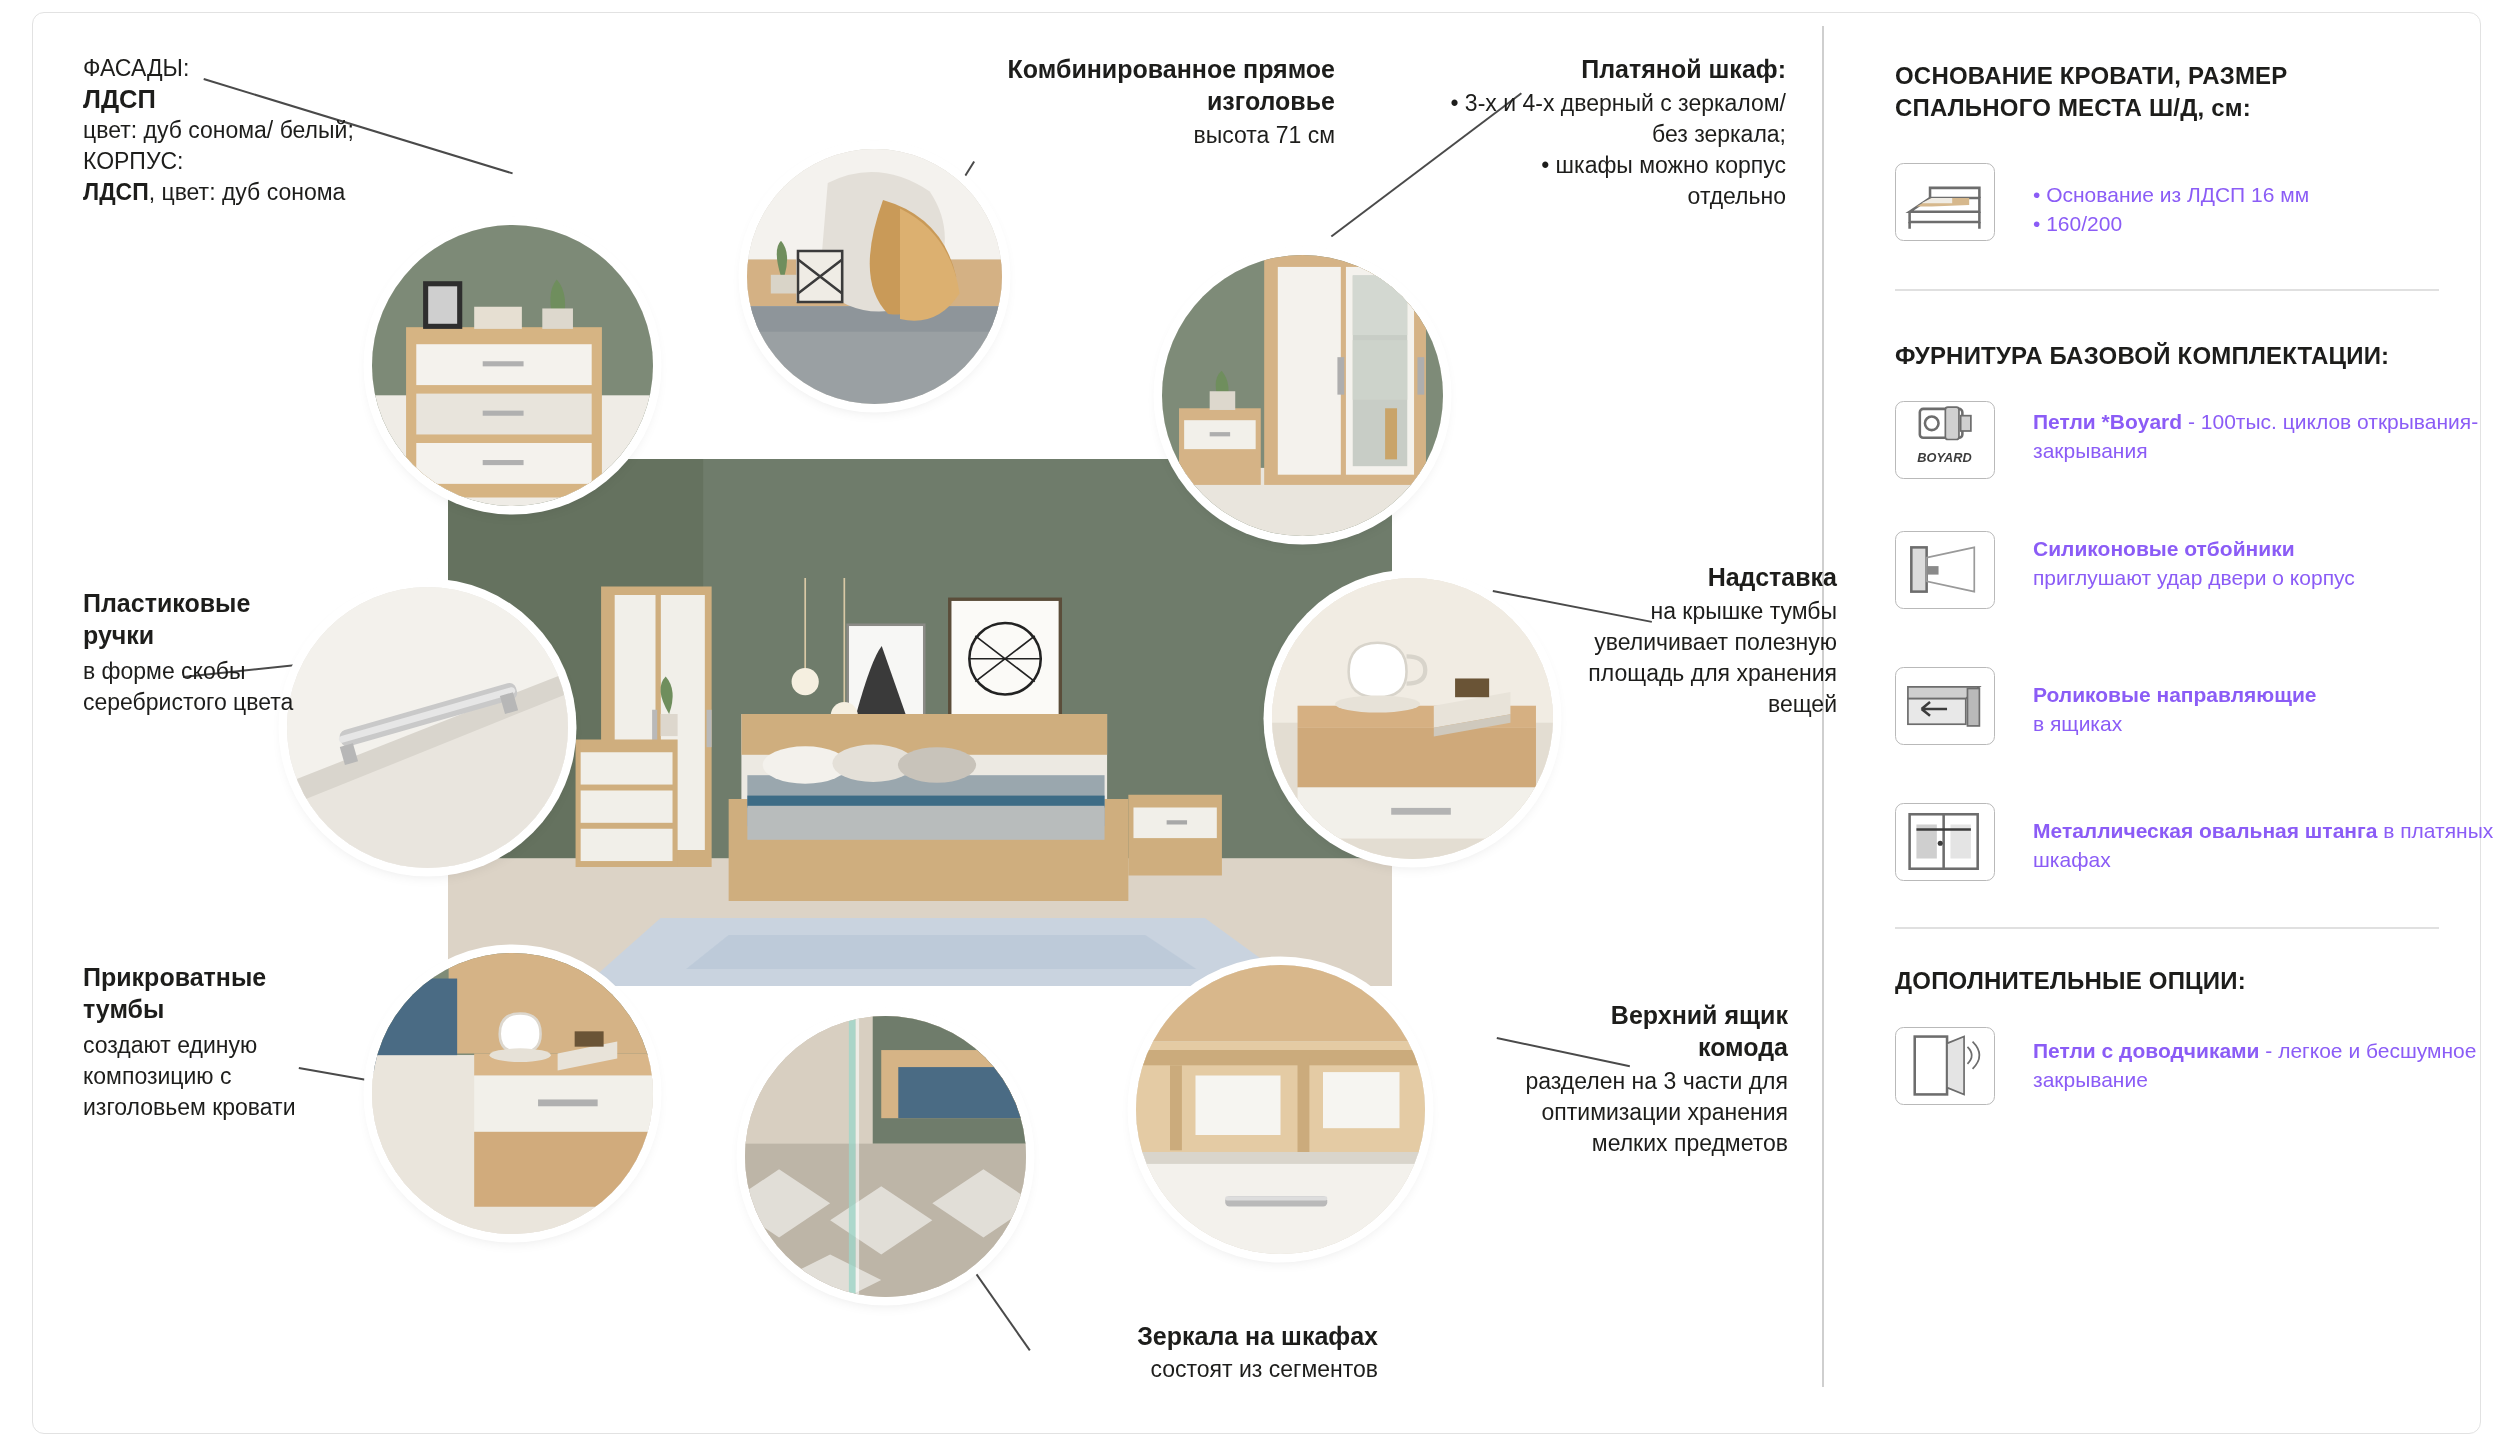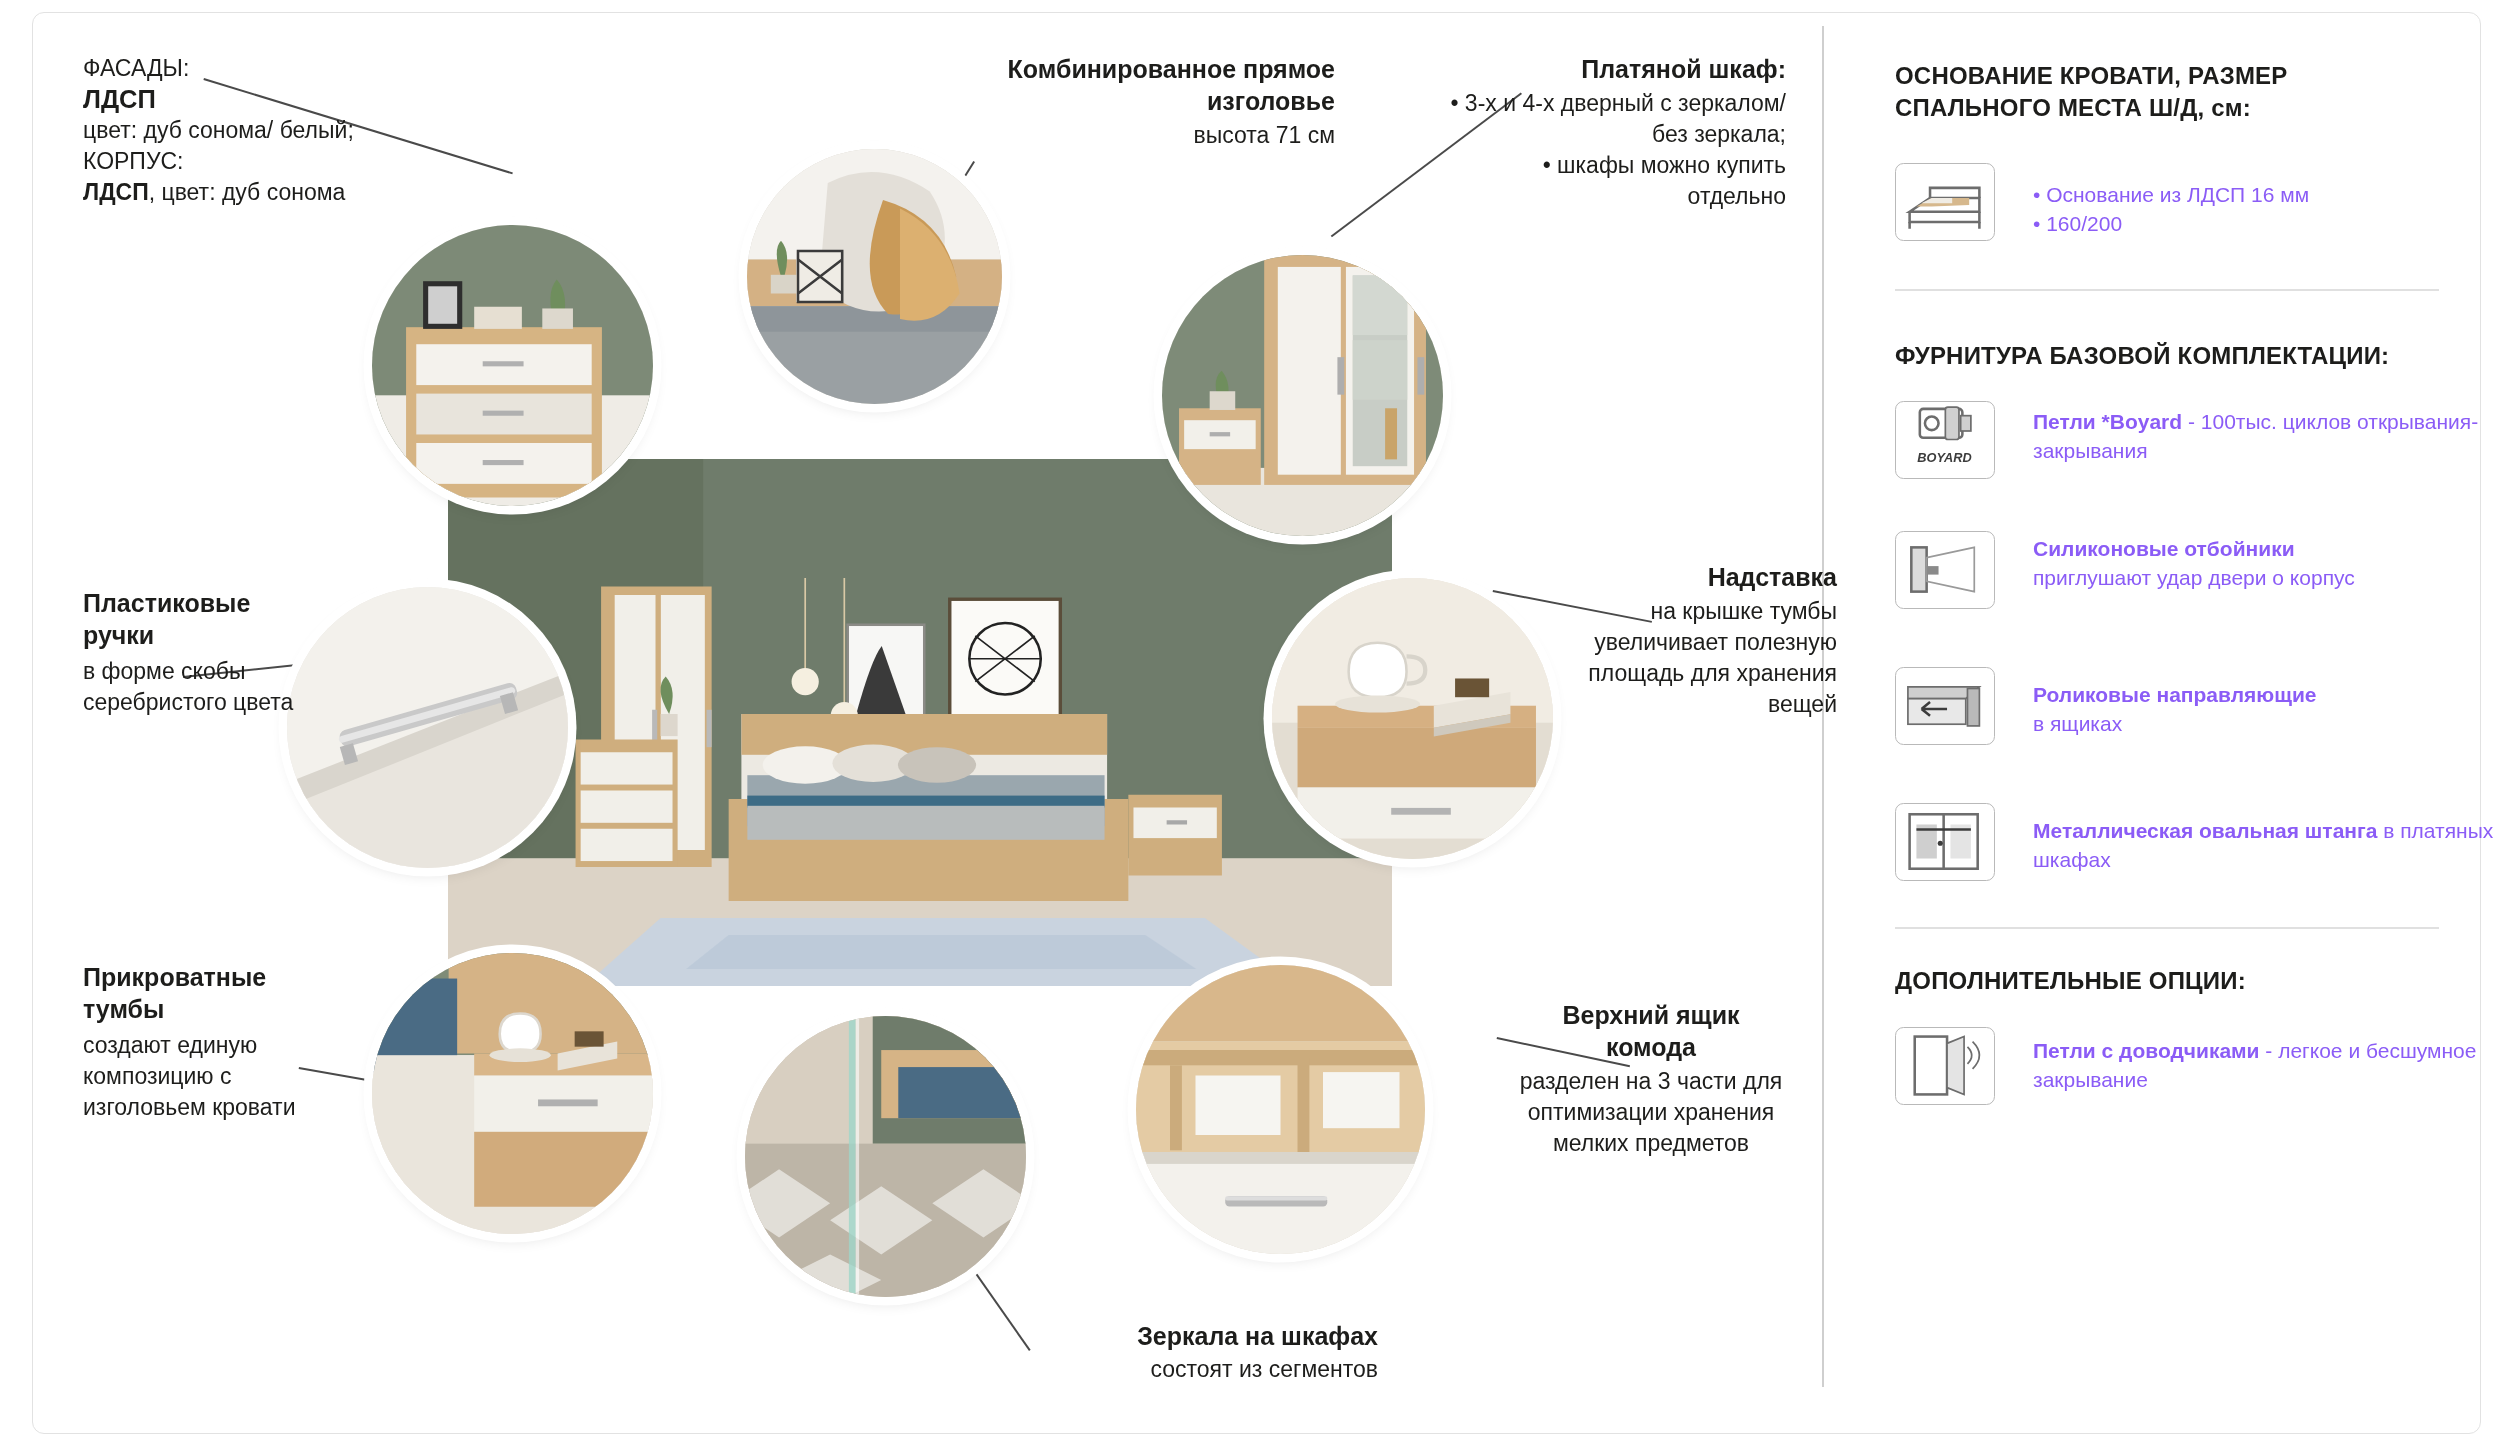--- a/index.html
+++ b/index.html
@@ -373,29 +373,29 @@
   </div>
 
   <div class="txt align-right" style="left:918px; top:53px; width:417px;">
     <div class="bold" style="font-size:25px; line-height:32px;">Комбинированное прямое изголовье</div>
     <div style="margin-top:3.4px;">высота 71 см</div>
   </div>
 
   <div class="txt align-right" style="left:1446px; top:53px; width:340px;">
     <div class="bold" style="font-size:25px; line-height:32px;">Платяной шкаф:</div>
     <div style="margin-top:3.4px;">• 3-х и 4-х дверный с зеркалом/без зеркала;</div>
-    <div>• шкафы можно купить отдельно</div>
+    <div>• шкафы можно корпус отдельно</div>
   </div>
 
   <div class="txt align-right" style="left:1572px; top:561px; width:265px;">
     <div class="bold" style="font-size:25px; line-height:32px;">Надставка</div>
     <div style="margin-top:3.4px;">на крышке тумбы увеличивает полезную площадь для хранения вещей</div>
   </div>
 
-  <div class="txt align-right" style="left:1514px; top:999px; width:274px;text-align:center;">
+  <div class="txt align-right" style="left:1514px; top:999px; width:274px;">
     <div class="bold" style="font-size:25px; line-height:32px;">Верхний ящик комода</div>
     <div style="margin-top:3.4px;">разделен на 3 части для оптимизации хранения мелких предметов</div>
   </div>
 
   <div class="txt align-right" style="left:978px; top:1320px; width:400px;">
     <div class="bold" style="font-size:25px; line-height:32px;">Зеркала на шкафах</div>
     <div style="margin-top:1.7px;">состоят из сегментов</div>
   </div>
 
   <div class="sect-title" style="left:1895px; top:60px; width:544px;">

